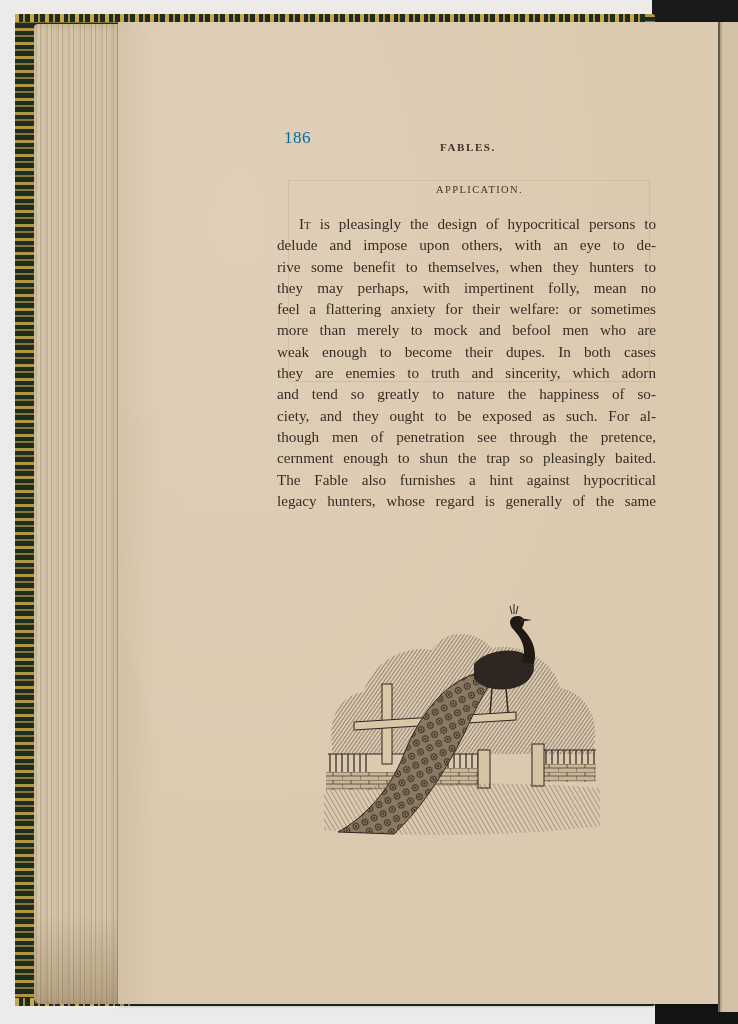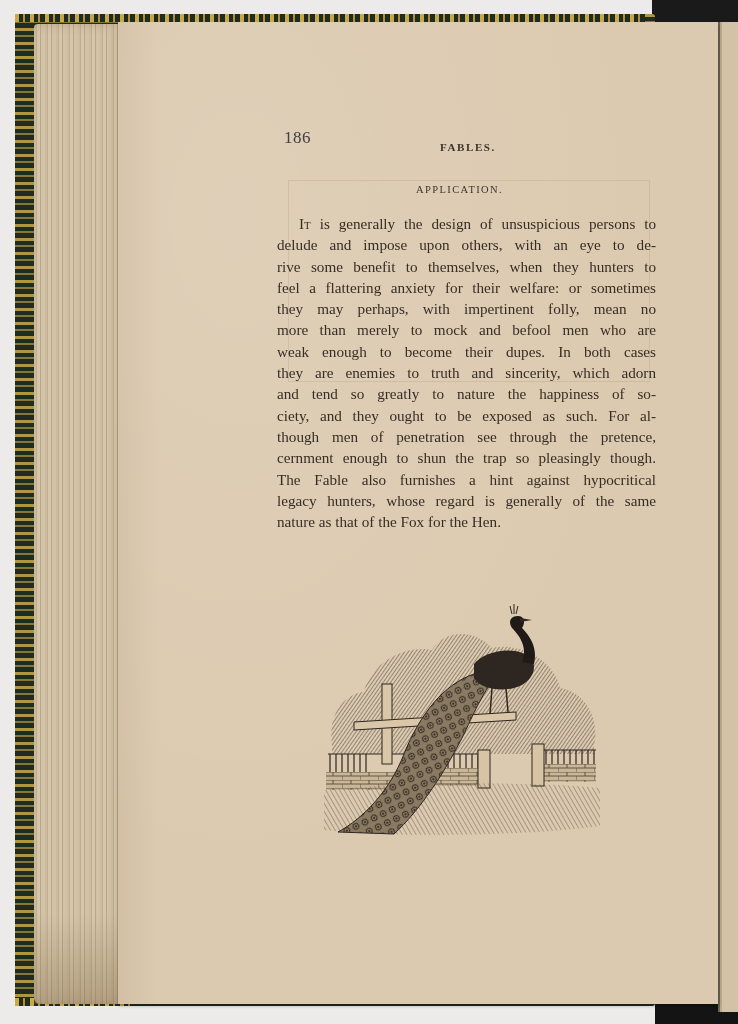--- a/index.html
+++ b/index.html
@@ -44,31 +44,31 @@
     box-shadow: 1px 2px 3px rgba(0,0,0,0.25);
   }
   .right-page-edge {
     position:absolute; left:718px; top:22px; width:20px; height:990px;
     background:linear-gradient(90deg, #6d6457 0 2px, #b9a98f 2px 4px, #d3c2a6 4px 20px);
   }
   .running-head {
     position:absolute; left:284px; top:128px; width:380px; height:22px;
   }
   .page-number {
-    position:absolute; left:0; top:0; font-size:17px; color:#404040; letter-spacing:0.5px;
+    position:absolute; left:0; top:0; font-size:17px; color:#0369a1; letter-spacing:0.5px;
   }
   .running-title {
     position:absolute; left:156px; top:13px; font-size:11px; letter-spacing:1.6px; color:#3d342b; font-weight:bold;
   }
   .ghost-frame {
     position:absolute; left:288px; top:180px; width:360px; height:200px;
     border:1px solid rgba(170,145,110,0.25);
   }
   .section-heading {
-    position:absolute; left:416px; top:184px; font-size:10.5px; letter-spacing:1.4px; color:#3d342b;
+    position:absolute; left:436px; top:184px; font-size:10.5px; letter-spacing:1.4px; color:#3d342b;
   }
   .body-text {
     position:absolute; left:277px; top:213px; width:379px;
     font-size:15.2px; line-height:21.3px; color:#362d25;
     text-align:justify;
   }
   .body-text .line { display:block; text-align:justify; text-align-last:justify; white-space:nowrap; height:21.3px; }
   .body-text .line.last { text-align-last:left; }
   .body-text .indent { padding-left:22px; }
   .smallcaps { font-variant:small-caps; }
@@ -94,35 +94,34 @@
 <div class="running-head">
   <span class="page-number">186</span>
   <span class="running-title">FABLES.</span>
 </div>
 
 <div class="ghost-frame"></div>
 
 <div class="section-heading">APPLICATION.</div>
 
 <div class="body-text">
-  <span class="line indent"><span class="smallcaps">It</span><span id="l0rest"> is generally the design of unsuspicious persons to</span></span>
+  <span class="line indent"><span class="smallcaps">It</span><span id="l0rest"> is pleasingly the design of hypocritical persons to</span></span>
   <span class="line">delude and impose upon others, with an eye to de-</span>
   <span class="line">rive some benefit to themselves, when they hunters to</span>
+  <span class="line">they may perhaps, with impertinent folly, mean no</span>
   <span class="line">feel a flattering anxiety for their welfare: or sometimes</span>
-  <span class="line">they may perhaps, with impertinent folly, mean no</span>
   <span class="line">more than merely to mock and befool men who are</span>
   <span class="line">weak enough to become their dupes.  In both cases</span>
   <span class="line">they are enemies to truth and sincerity, which adorn</span>
   <span class="line">and tend so greatly to nature the happiness of so-</span>
   <span class="line">ciety, and they ought to be exposed as such.  For al-</span>
   <span class="line">though men of penetration see through the pretence,</span>
-  <span class="line">cernment enough to shun the trap so pleasingly though.</span>
+  <span class="line">cernment enough to shun the trap so pleasingly baited.</span>
   <span class="line">The Fable also furnishes a hint against hypocritical</span>
   <span class="line">legacy hunters, whose regard is generally of the same</span>
-  <span class="line last">nature as that of the Fox for the Hen.</span>
 </div>
 
 <div class="illustration">
   <svg viewBox="0 0 276 234" xmlns="http://www.w3.org/2000/svg">
     <defs>
       <pattern id="hatch" width="3" height="3" patternUnits="userSpaceOnUse" patternTransform="rotate(35)">
         <line x1="0" y1="0" x2="0" y2="3" stroke="#2e2620" stroke-width="1"></line>
       </pattern>
       <pattern id="hatch2" width="4" height="4" patternUnits="userSpaceOnUse" patternTransform="rotate(-30)">
         <line x1="0" y1="0" x2="0" y2="4" stroke="#3a3028" stroke-width="0.9"></line>

